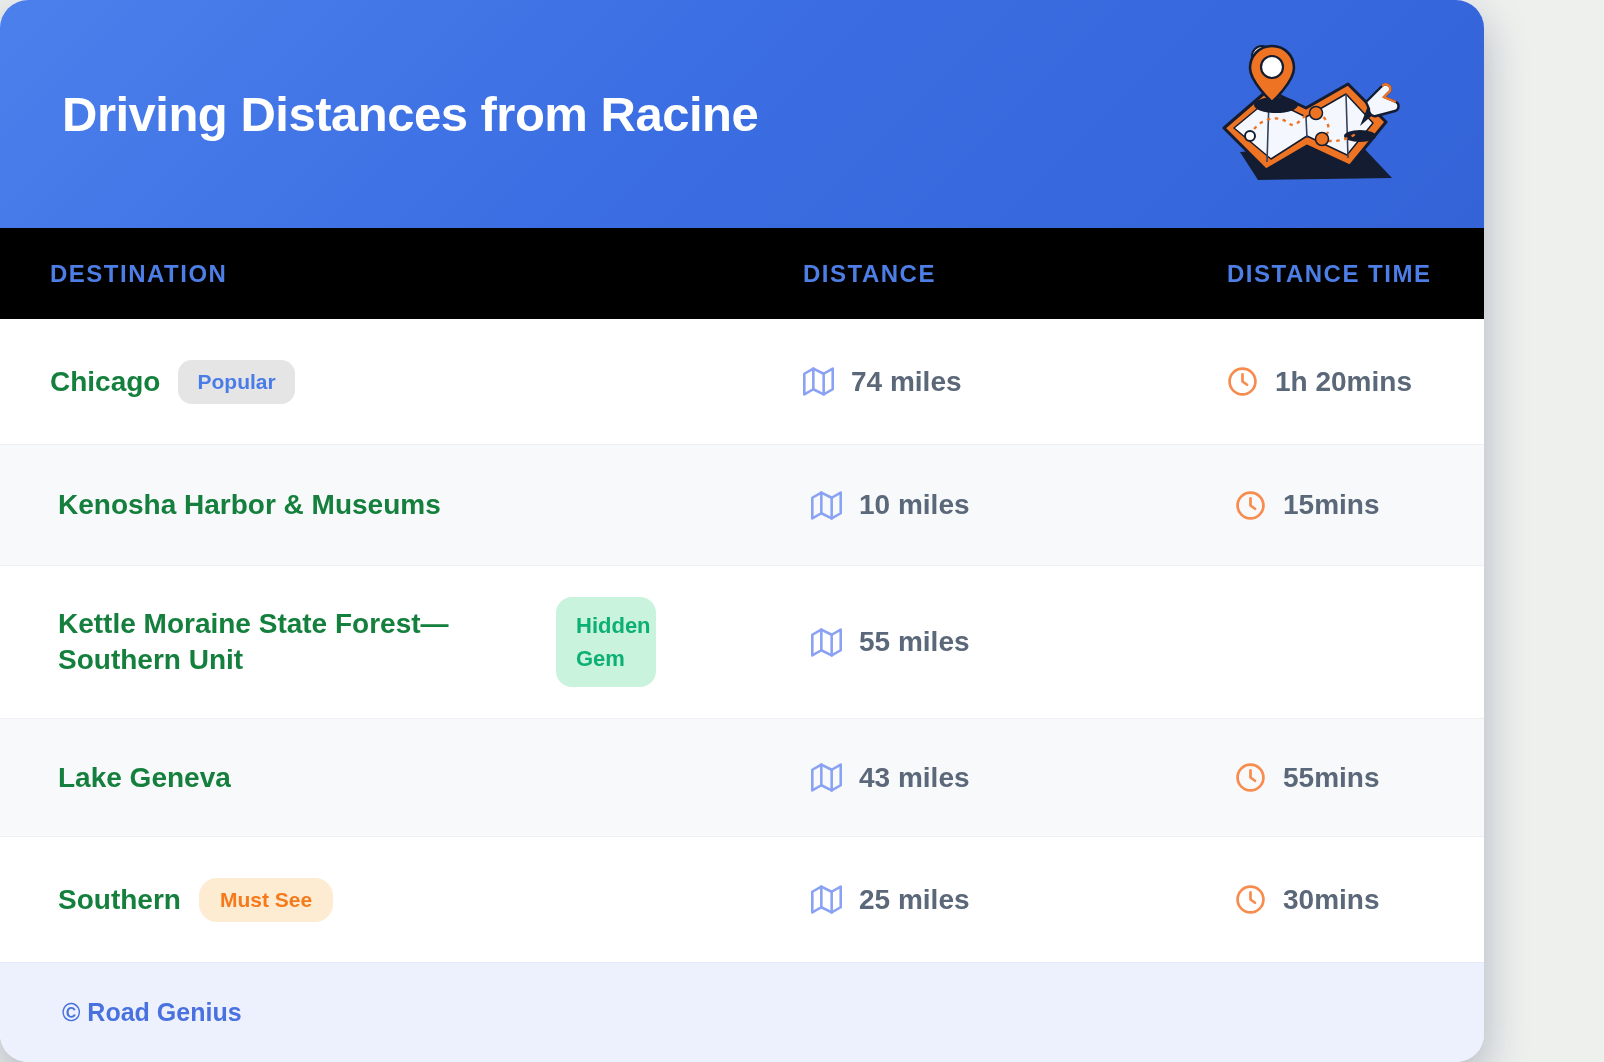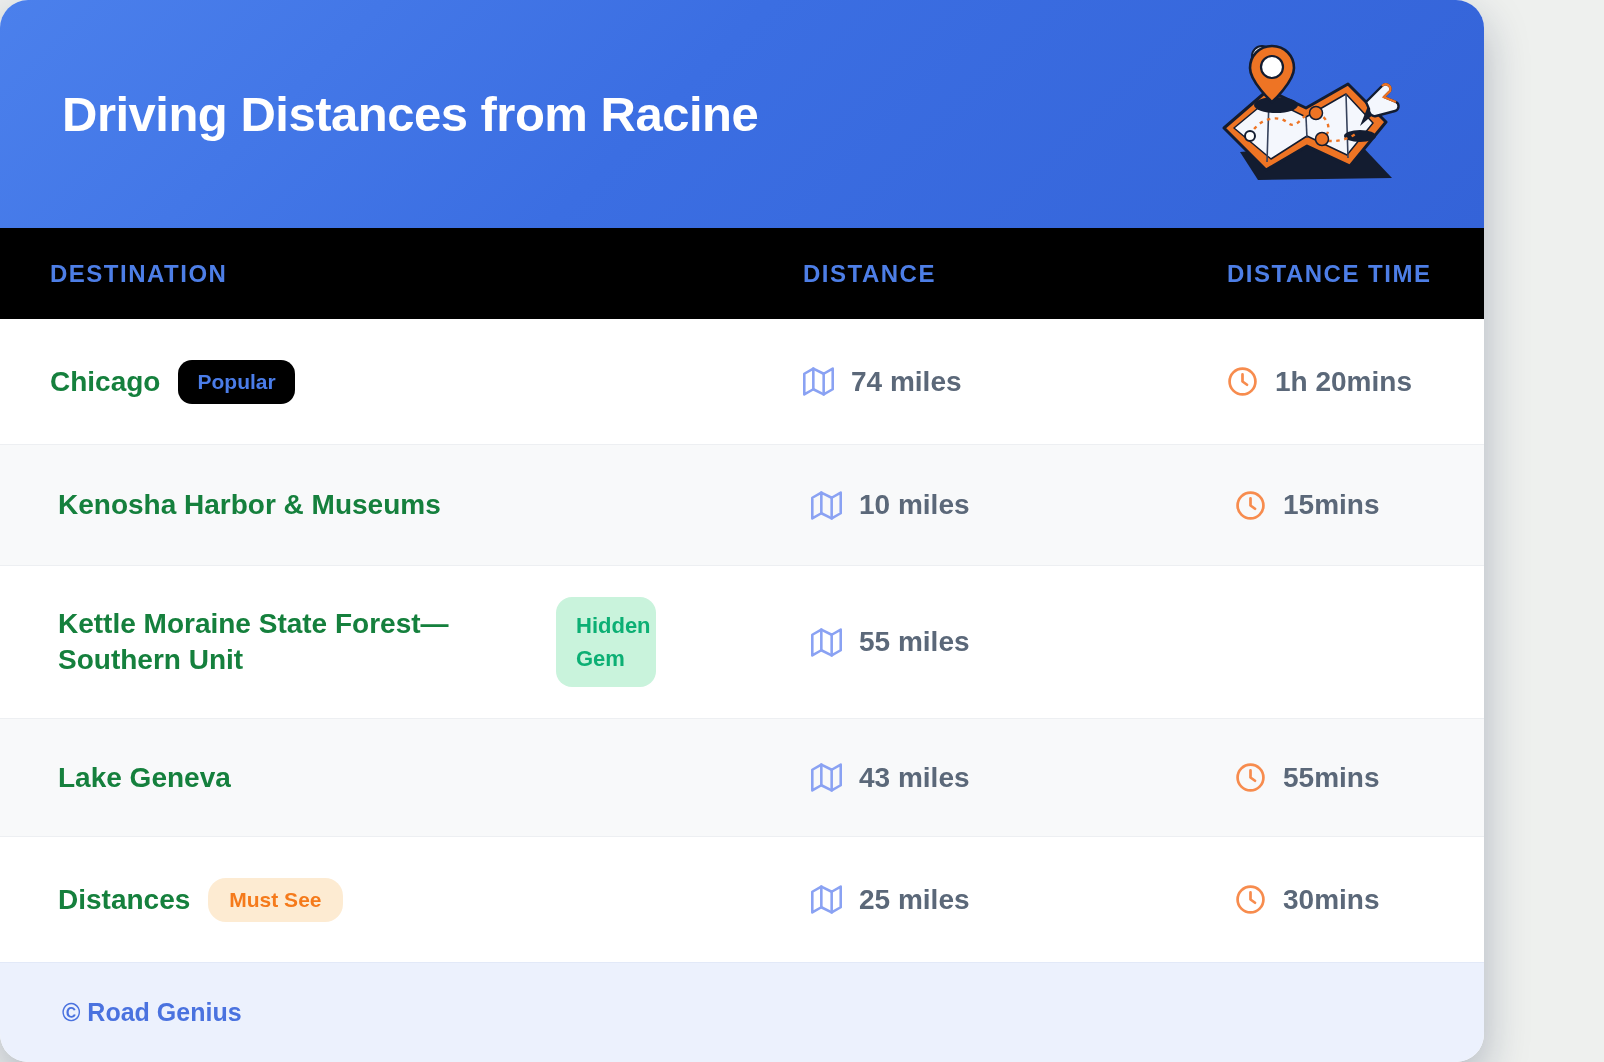--- a/index.html
+++ b/index.html
@@ -78,21 +78,21 @@
     color: #15803d;
     line-height: 1.28;
     max-width: 480px;
   }
   .badge {
     display: inline-block;
     font-weight: 700;
     white-space: nowrap;
   }
   .badge--blue {
-    background: #000000; color: #4a7ce8;
+    background: #e5e5e5; color: #4a7ce8;
     font-size: 21px; padding: 10px 19px; border-radius: 14px;
   }
   .badge--green {
     background: #c9f3dc; color: #0caf74;
     font-size: 22px; padding: 12px 20px; border-radius: 16px;
     max-width: 100px; line-height: 1.5; white-space: normal;
   }
   .badge--orange {
     background: #fdebd2; color: #f57a1b;
     font-size: 21px; padding: 10px 21px; border-radius: 18px;
@@ -242,21 +242,21 @@
       <svg class="icon" width="31" height="31" viewBox="0 0 24 24" fill="none" stroke="#f78c4e" stroke-width="2.1" stroke-linecap="round" stroke-linejoin="round">
           <circle cx="12" cy="12" r="10"></circle>
           <polyline points="12 6.5 12 12 15.5 14.5"></polyline>
         </svg>
       <span>55mins</span>
     </div>
   </div>
 
   <div class="row h5">
     <div class="cell-dest">
-      <span class="dest-name">Distances</span>
+      <span class="dest-name">Southern</span>
       <span class="badge badge--orange">Must See</span>
     </div>
     <div class="cell-val">
       <svg class="icon" width="31" height="31" viewBox="0 0 24 24" fill="none" stroke="#8aa2f3" stroke-width="2" stroke-linecap="round" stroke-linejoin="round">
           <polygon points="1 6 1 22 8 18 16 22 23 18 23 2 16 6 8 2"></polygon>
           <line x1="8" y1="2" x2="8" y2="18"></line>
           <line x1="16" y1="6" x2="16" y2="22"></line>
         </svg>
       <span>25 miles</span>
     </div>

